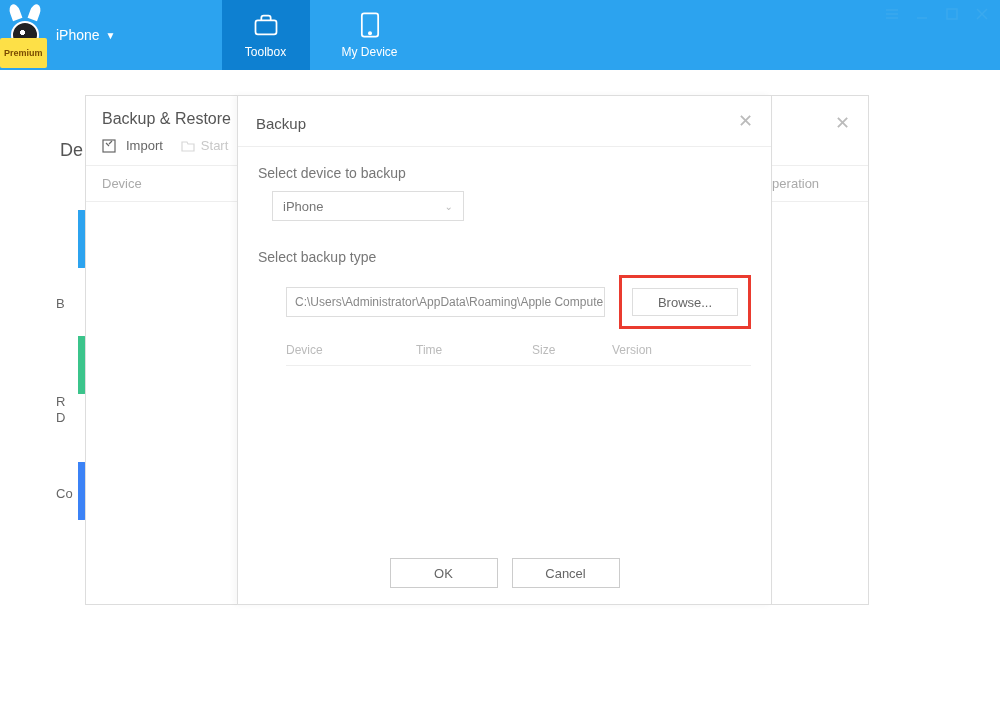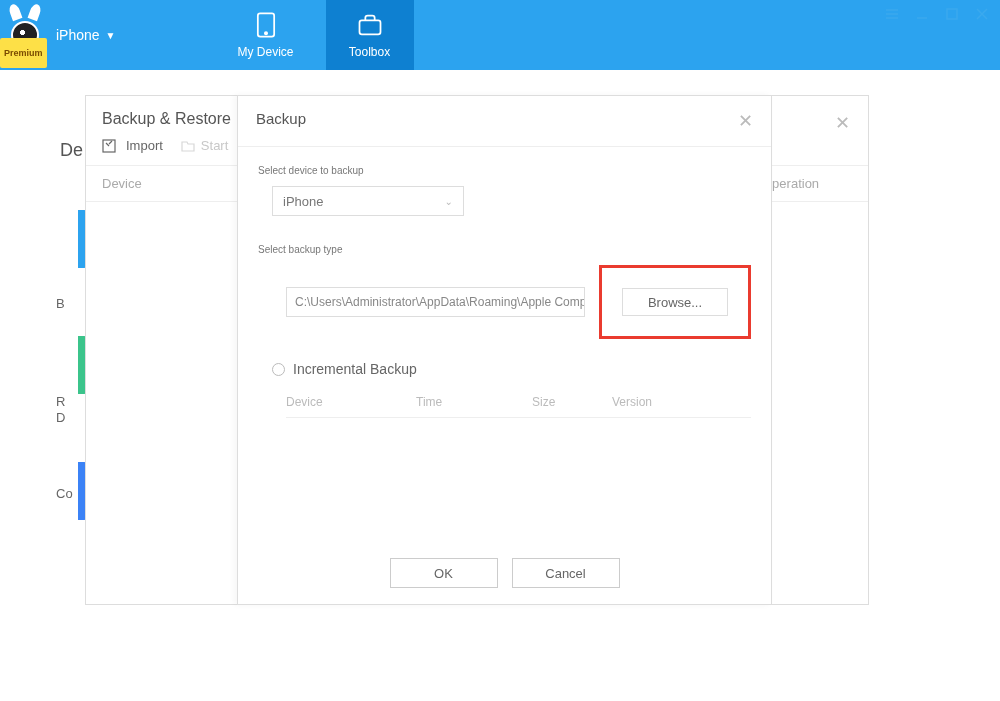--- a/index.html
+++ b/index.html
@@ -34,35 +34,35 @@
 
 .panel { position:absolute; border:1px solid #ddd; background:#fff; }
 .panel.one { left:85px; top:95px; width:784px; height:510px; }
 .panel.one .title { padding:14px 16px 10px; font-size:16px; color:#555; }
 .panel.one .tools { display:flex; align-items:center; padding:0 16px 12px; gap:18px; font-size:13px; color:#666; }
 .panel.one .tools .disabled{color:#c8c8c8;}
 .panel.one .thead { display:flex; border-top:1px solid #eee; border-bottom:1px solid #eee; padding:10px 16px; color:#aaa; font-size:13px; }
 .panel.one .close { position:absolute; top:16px; right:18px; color:#bbb; font-size:18px; cursor:pointer; }
 
 .panel.two { left:237px; top:95px; width:535px; height:510px; z-index:10; box-shadow:-3px 0 6px rgba(0,0,0,.04); }
-.panel.two .hdr { display:flex; justify-content:space-between; align-items:flex-start; padding:14px 18px; border-bottom:1px solid #eee; }
+.panel.two .hdr { display:flex; justify-content:space-between; align-items:flex-end; padding:14px 18px; border-bottom:1px solid #eee; }
 .panel.two .hdr .t { font-size:15px; color:#555; }
 .panel.two .close { color:#bbb; font-size:18px; cursor:pointer; }
 .panel.two .body { padding:18px 20px 0; color:#666; font-size:14px; }
-.sel-label { color:#777; font-size:10px; margin-bottom:10px; }
+.sel-label { color:#777; font-size:14px; margin-bottom:10px; }
 .select { margin-left:14px; width:192px; height:30px; border:1px solid #ddd; display:flex; align-items:center; padding:0 10px; justify-content:space-between; color:#777; font-size:13px; cursor:pointer; }
 .select .caret{font-size:10px;color:#bbb;}
 .section2{margin-top:28px;}
 .radio-row { display:flex; align-items:center; margin:10px 0 10px 14px; color:#666; font-size:14px; cursor:pointer; gap:8px;}
 .radio { width:13px; height:13px; border-radius:50%; border:1px solid #2ca3ef; position:relative; }
 .radio.checked::after{content:"";position:absolute;inset:2px;border-radius:50%;background:#2ca3ef;}
 .radio.empty{border-color:#bbb;}
 .path-row{ margin-left:28px; display:flex; align-items:center; gap:8px; }
 .path-input{ width:350px; height:30px; border:1px solid #ddd; padding:0 8px; font-size:12px; color:#888; overflow:hidden; white-space:nowrap; display:flex; align-items:center;}
-.browse-hl{ border:3px solid #ea3b2f; padding:20px; margin-left:6px; }
+.browse-hl{ border:3px solid #ea3b2f; padding:10px; margin-left:6px; }
 .browse-btn{ width:106px; height:28px; border:1px solid #ddd; background:#fff; font-size:13px; color:#666; cursor:pointer; }
 .inc-head{ margin:6px 0 0 28px; display:flex; color:#bbb; font-size:12px; border-bottom:1px solid #eee; }
 .inc-head div{ padding:8px 0; }
 .inc-head .c1{width:130px;} .inc-head .c2{width:116px;} .inc-head .c3{width:80px;} .inc-head .c4{flex:1;}
 
 .footer{ position:absolute; bottom:16px; left:0; right:0; display:flex; justify-content:center; gap:14px;}
 .footer button{ width:108px; height:30px; border:1px solid #ccc; background:#fff; color:#666; font-size:13px; cursor:pointer;}
 </style>
 </head>
 <body>
@@ -71,33 +71,33 @@
   <div class="logo-wrap">
     <div class="logo-ears"></div>
     <div class="logo-eye"></div>
     <div class="premium-badge">Premium</div>
   </div>
   <div class="device-dd">
     <span>iPhone</span>
     <span class="tri">▼</span>
   </div>
   <div style="width:90px"></div>
+  <div class="tab active">
+    <svg viewBox="0 0 24 24" fill="none" stroke="#fff" stroke-width="1.5">
+        <rect x="3" y="8" width="18" height="12" rx="2"></rect>
+        <path d="M8 8V6a2 2 0 012-2h4a2 2 0 012 2v2"></path>
+      </svg>
+    <span>Toolbox</span>
+  </div>
   <div class="tab">
     <svg viewBox="0 0 24 24" fill="none" stroke="#fff" stroke-width="1.5">
         <rect x="5" y="2" width="14" height="20" rx="2"></rect>
         <circle cx="12" cy="19" r="1" fill="#fff"></circle>
       </svg>
     <span>My Device</span>
-  </div>
-  <div class="tab active">
-    <svg viewBox="0 0 24 24" fill="none" stroke="#fff" stroke-width="1.5">
-        <rect x="3" y="8" width="18" height="12" rx="2"></rect>
-        <path d="M8 8V6a2 2 0 012-2h4a2 2 0 012 2v2"></path>
-      </svg>
-    <span>Toolbox</span>
   </div>
   <div class="win-ctrl">
     <span>
         <svg width="14" height="14" viewBox="0 0 14 14">
           <path d="M1 3h12M1 7h12M1 11h12" stroke-width="1.5"></path>
         </svg>
       </span>
     <span>
         <svg width="14" height="14" viewBox="0 0 14 14">
           <path d="M2 11h10" stroke-width="1.5"></path>
@@ -170,24 +170,20 @@
 
       <div class="path-row">
         <div class="path-input">
           <span>C:\Users\Administrator\AppData\Roaming\Apple Computer\Mo</span>
         </div>
         <div class="browse-hl">
           <button class="browse-btn">Browse...</button>
         </div>
       </div>
 
-      <div class="radio-row" style="margin-top:22px">
-        <div class="radio empty"></div>
-        <span>Incremental Backup</span>
-      </div>
       <div class="inc-head">
         <div class="c1">Device</div>
         <div class="c2">Time</div>
         <div class="c3">Size</div>
         <div class="c4">Version</div>
       </div>
     </div>
   </div>
   <div class="footer">
     <button>OK</button>

